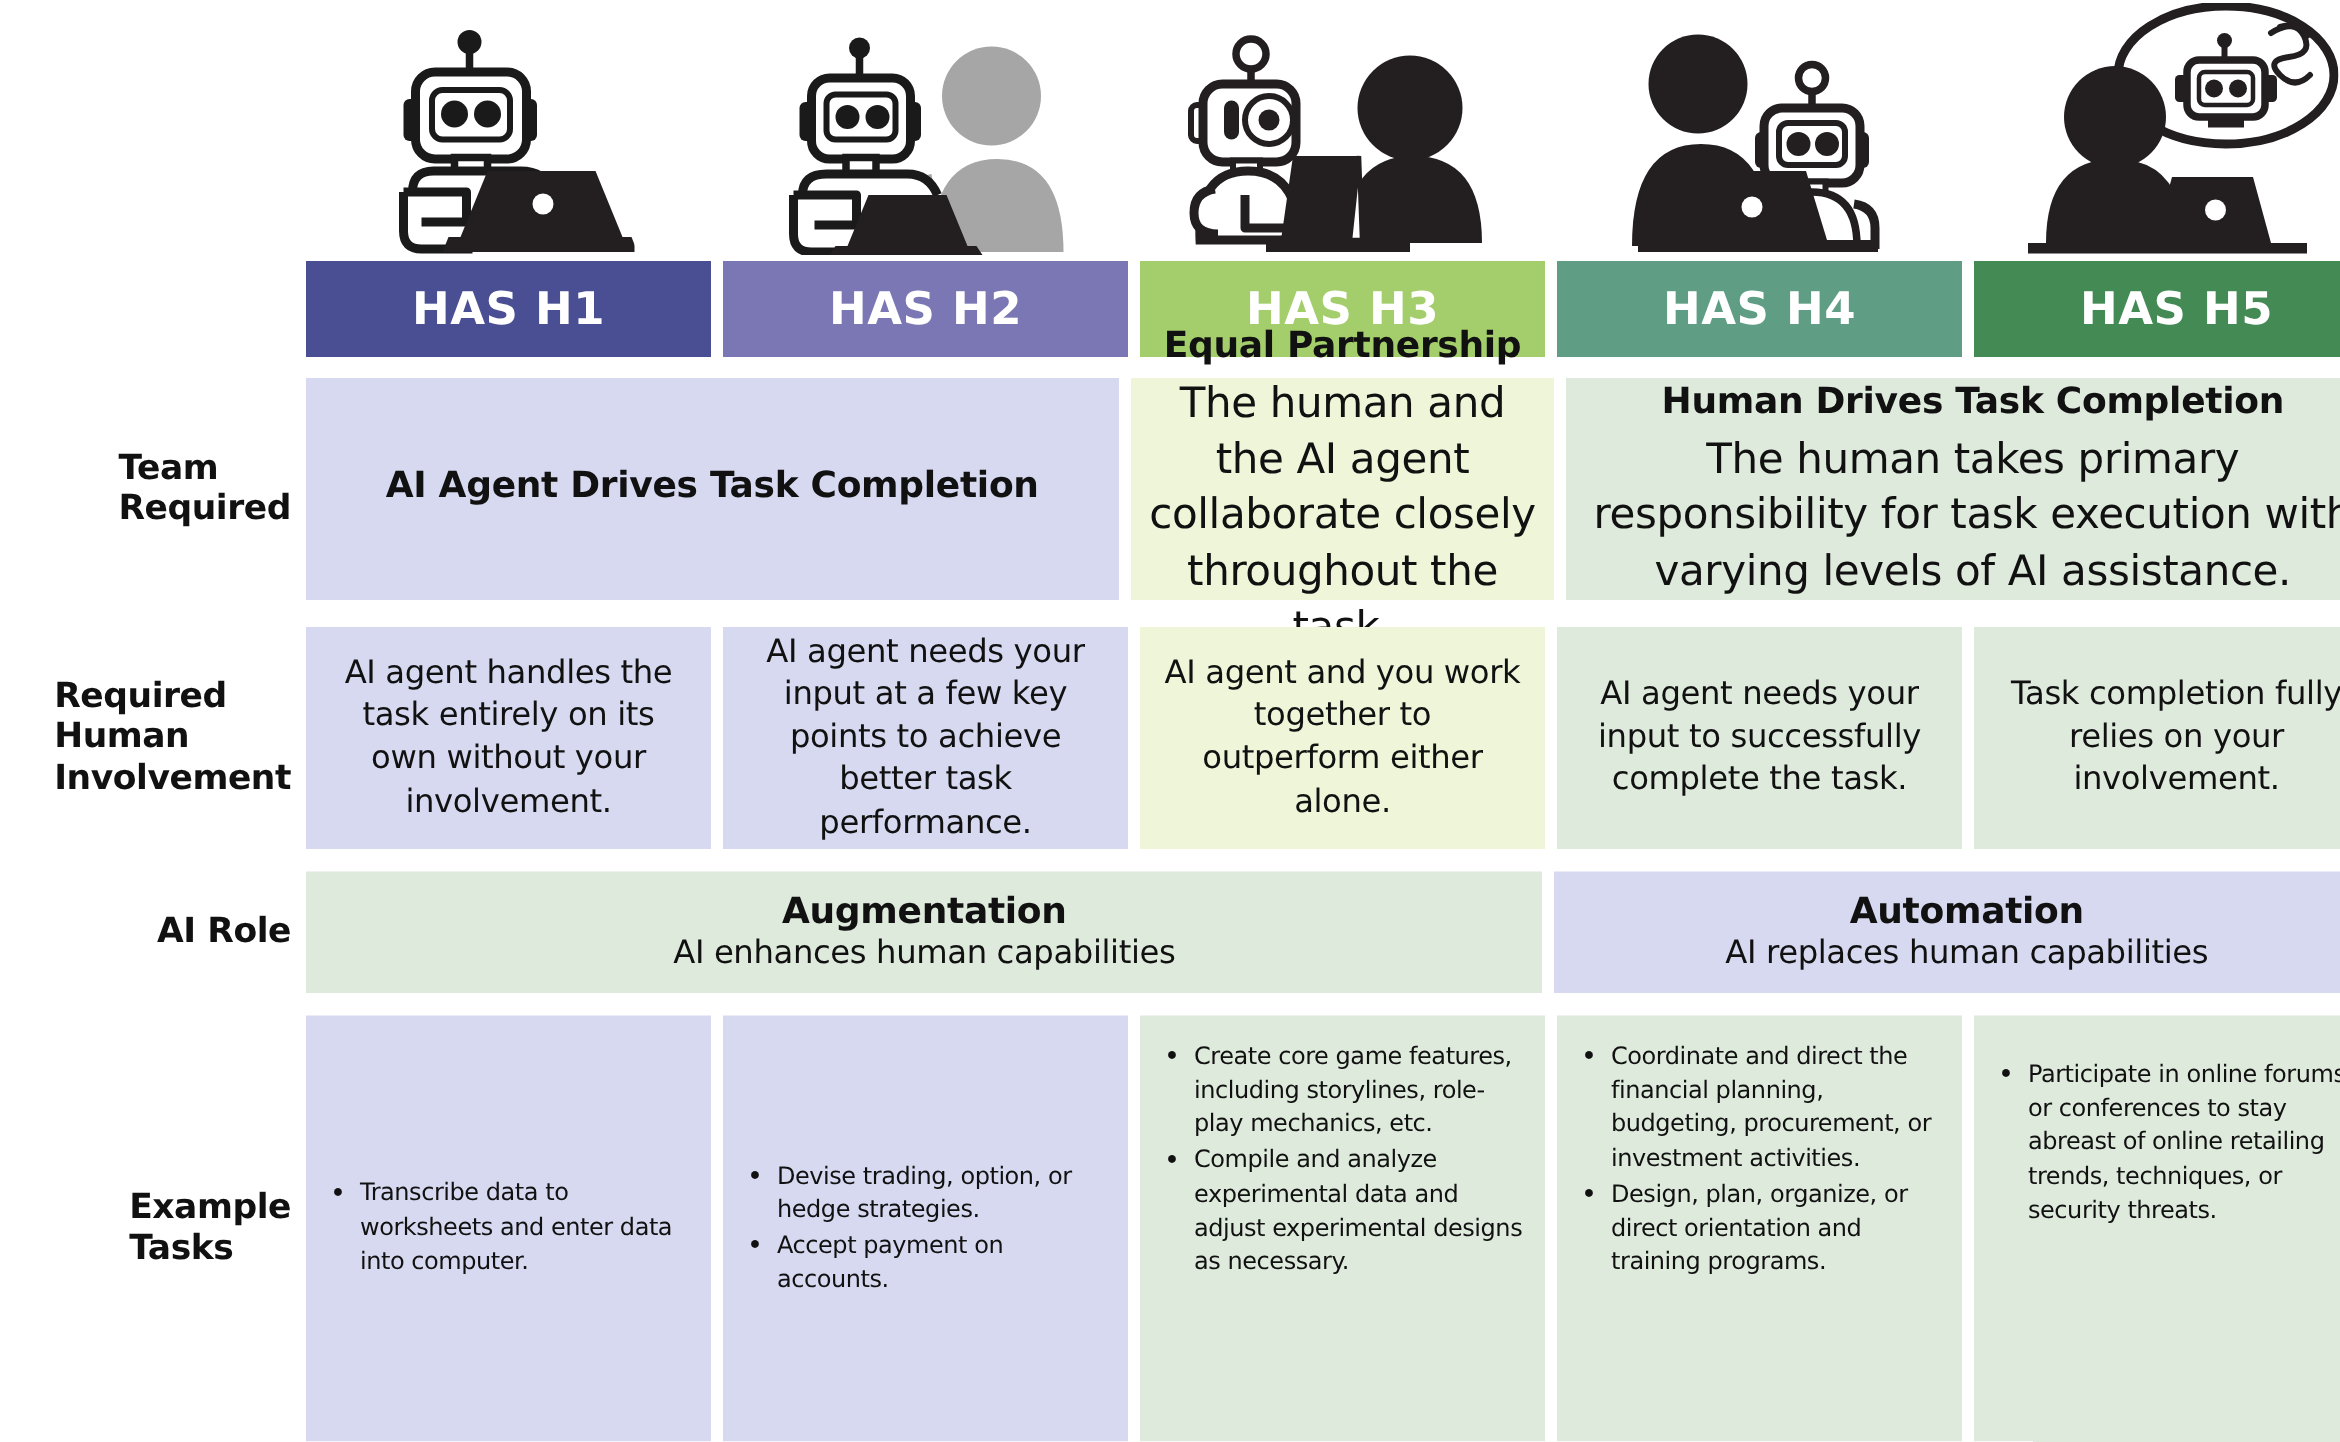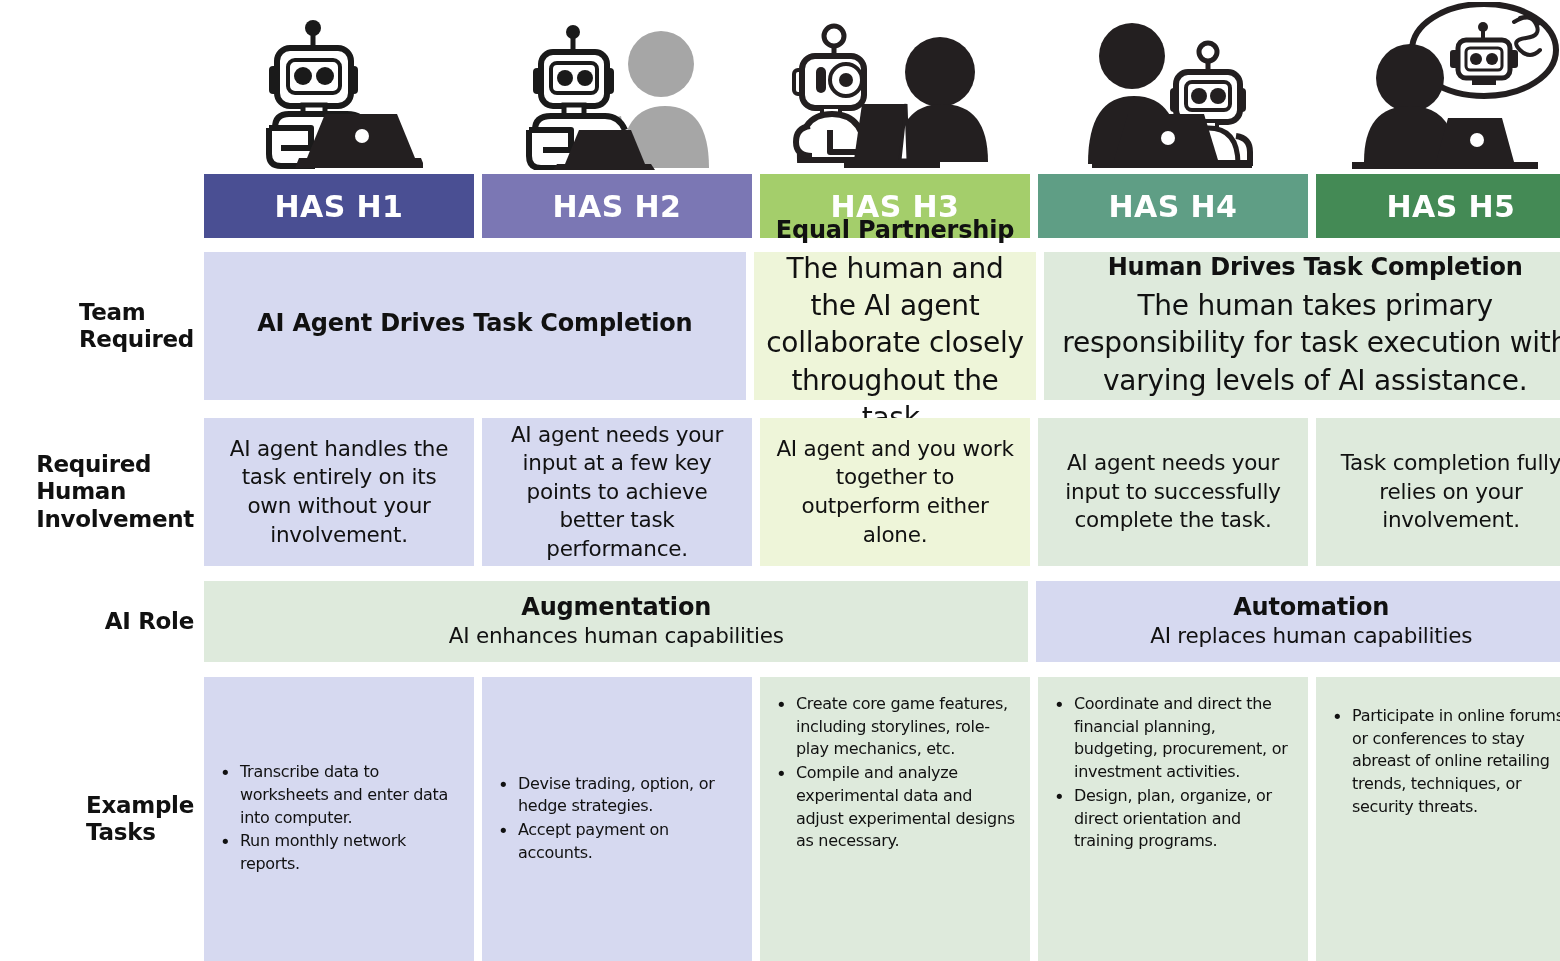--- a/index.html
+++ b/index.html
@@ -412,21 +412,20 @@
       <div>
         <div>Example</div>
         <div>Tasks</div>
       </div>
     </div>
     <div class="cells">
 
       <div class="cell tasks v-center" style="flex:1 1 0;background:#D6D9F0">
         <ul>
           <li>Transcribe data to worksheets and enter data into computer.</li>
-          <li>Run monthly network reports.</li>
         </ul>
       </div>
 
       <div class="cell tasks v-center" style="flex:1 1 0;background:#D6D9F0">
         <ul>
           <li>Devise trading, option, or hedge strategies.</li>
           <li>Accept payment on accounts.</li>
         </ul>
       </div>
 

